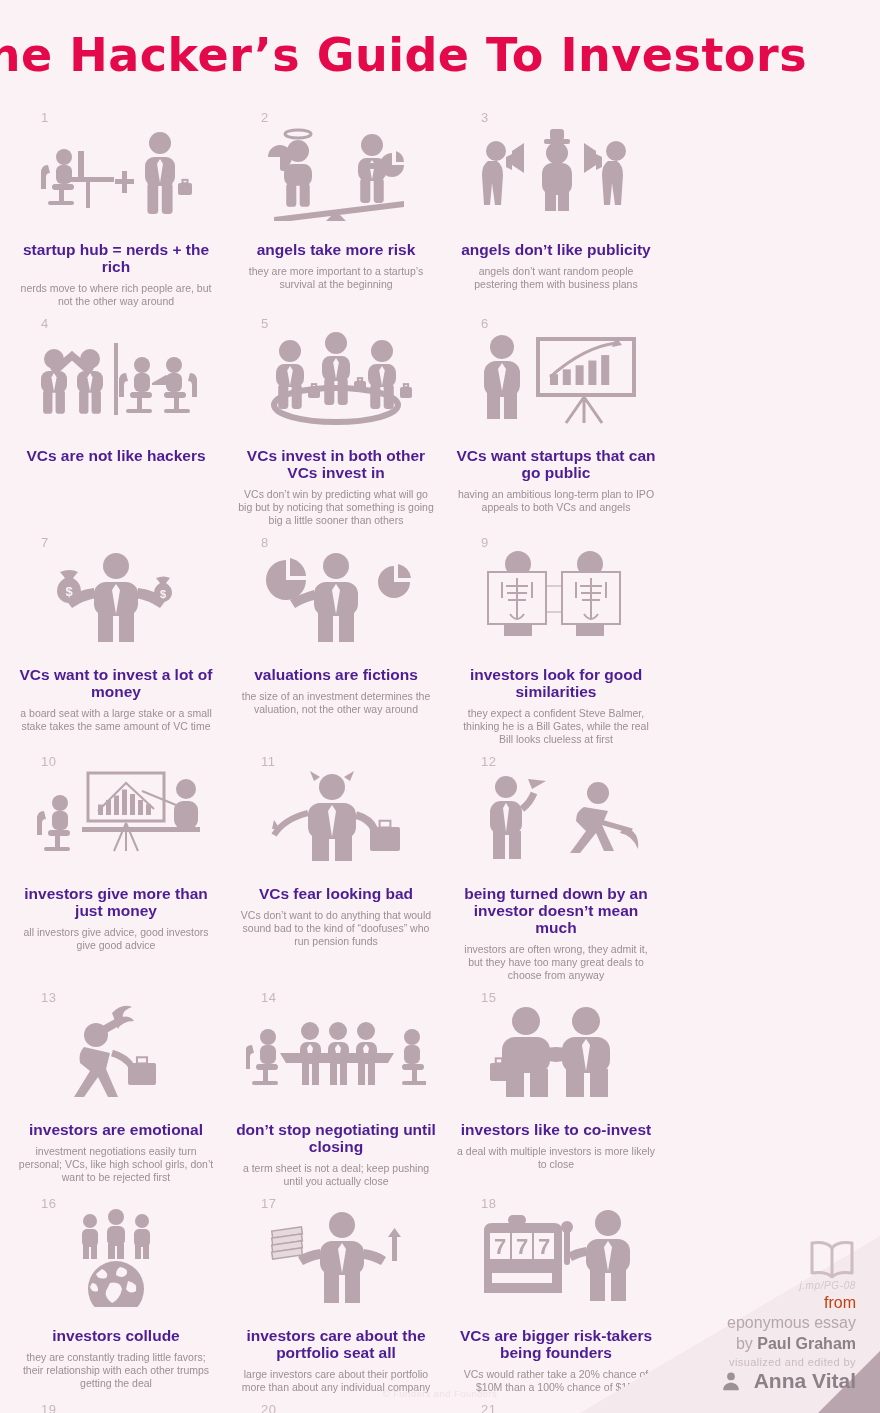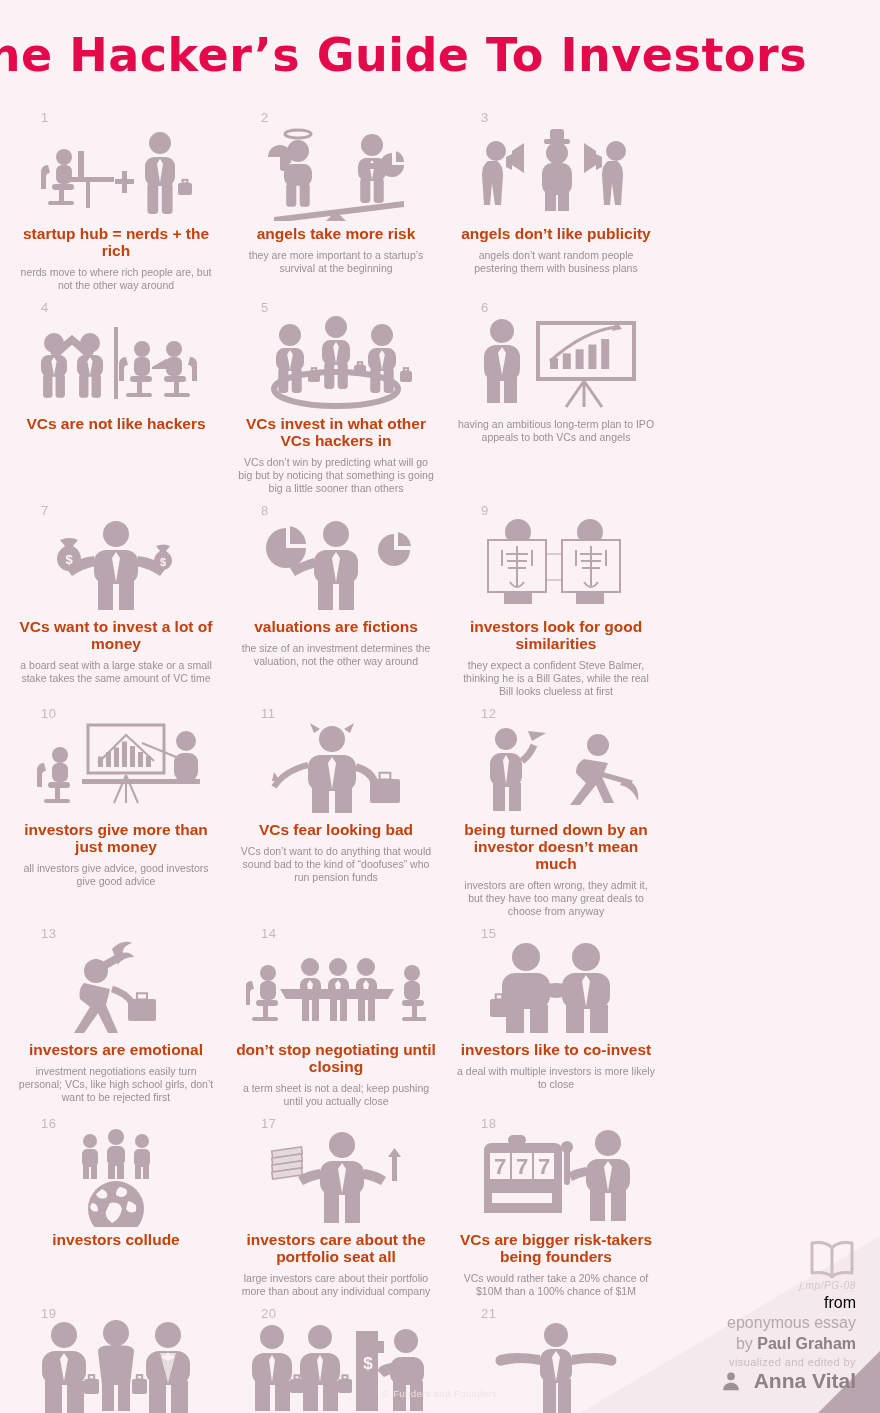--- a/index.html
+++ b/index.html
@@ -25,22 +25,22 @@
   .num{
     position:absolute;left:32px;top:0;font-size:13px;color:#c7b8bd;
     font-family:"Liberation Sans",sans-serif;font-weight:normal;letter-spacing:0.5px;
   }
   .art{
     height:105px;display:flex;align-items:flex-end;justify-content:center;
     margin-top:6px;
   }
   .art svg{display:block;}
   .headline{
-    text-align:center;color:#c2410c;font-weight:bold;font-size:15.5px;
-    line-height:17px;margin-top:4px;padding:0 4px;
+    text-align:center;color:#4c1d95;font-weight:bold;font-size:15.5px;
+    line-height:17px;margin-top:20px;padding:0 4px;
   }
   .sub{
     text-align:center;color:#9c8f94;font-size:10.5px;line-height:13px;
     margin-top:7px;padding:0 8px;
   }
 
   
   .footer{position:absolute;left:0;top:1236px;width:880px;height:177px;overflow:hidden;}
   .diag{
     position:absolute;right:0;top:0;width:0;height:0;
@@ -48,21 +48,21 @@
     border-color:transparent transparent #f4e9ec transparent;
   }
   .diag2{
     position:absolute;right:0;bottom:0;width:0;height:0;
     border-style:solid;border-width:0 0 62px 62px;
     border-color:transparent transparent #b9a5ad transparent;
   }
   .credit-block{position:absolute;right:24px;top:4px;text-align:right;width:290px;}
   .book-icon{display:block;margin-left:auto;margin-bottom:2px;}
   .shortlink{font-size:10px;color:#d6c6cb;letter-spacing:0.6px;font-style:italic;}
-  .from{font-size:16px;color:#000000;line-height:20px;margin-top:2px;}
+  .from{font-size:16px;color:#c2410c;line-height:20px;margin-top:2px;}
   .essay{font-size:16px;color:#b6a7ad;line-height:20px;}
   .byline{font-size:16px;color:#b6a7ad;line-height:22px;}
   .byline b{color:#8d8087;font-weight:bold;}
   .vis-block{position:absolute;right:24px;top:120px;text-align:right;width:290px;}
   .vis-label{font-size:11px;color:#cbbcc1;letter-spacing:0.4px;}
   .vis-name{font-size:21px;color:#8d8087;font-weight:bold;display:flex;align-items:center;justify-content:flex-end;gap:12px;margin-top:1px;}
   .copyright{
     position:absolute;left:0;bottom:14px;width:880px;text-align:center;
     font-size:9.5px;color:#efe2e6;letter-spacing:0.4px;
   }
@@ -211,21 +211,21 @@
             <rect x="111.84" y="51.14" width="4.32" height="3.08" fill="none" stroke="#b9a5ad" stroke-width="2"></rect>
             <circle cx="136" cy="24" r="11" fill="#b9a5ad"></circle>
             <rect x="122" y="37" width="28" height="22.880000000000003" rx="8.4" fill="#b9a5ad"></rect>
             <rect x="124.24" y="57.24" width="10.08" height="24.64" rx="3.36" fill="#b9a5ad"></rect>
             <rect x="137.68" y="57.24" width="10.08" height="24.64" rx="3.36" fill="#b9a5ad"></rect>
             <path d="M136 39 l2.8000000000000003 4.48 l-2.8000000000000003 14.96 l-2.8000000000000003 -14.96 Z" fill="#faf2f4"></path>
             <rect x="154" y="60" width="12" height="11" rx="2" fill="#b9a5ad"></rect>
             <rect x="157.84" y="57.14" width="4.32" height="3.08" fill="none" stroke="#b9a5ad" stroke-width="2"></rect>
           </svg>
         </div>
-        <div class="headline">VCs invest in what other VCs hackers in</div>
+        <div class="headline">VCs invest in both other VCs invest in</div>
         <div class="sub">VCs don’t win by predicting what will go big but by noticing that something is going big a little sooner than others</div>
       </div>
       <div class="cell row-h1">
         <div class="num">6</div>
         <div class="art">
           <svg width="180" height="100" viewBox="0 0 180 100">
             <circle cx="36" cy="20" r="12" fill="#b9a5ad"></circle>
             <rect x="18" y="34" width="36" height="36" rx="12" fill="#b9a5ad"></rect>
             <rect x="21" y="62" width="13" height="30" fill="#b9a5ad"></rect>
             <rect x="38" y="62" width="13" height="30" fill="#b9a5ad"></rect>
@@ -235,20 +235,21 @@
             <rect x="96.8" y="42.36" width="8" height="15.64" fill="#b9a5ad"></rect>
             <rect x="109.6" y="38.28" width="8" height="19.72" fill="#b9a5ad"></rect>
             <rect x="122.4" y="33.519999999999996" width="8" height="24.48" fill="#b9a5ad"></rect>
             <rect x="135.2" y="28.08" width="8" height="29.92" fill="#b9a5ad"></rect>
             <path d="M84 50 q34 -30 66 -34" fill="none" stroke="#b9a5ad" stroke-width="3"></path>
             <path d="M150 10 l6 8 l-10 2 Z" fill="#b9a5ad"></path>
             <rect x="70" y="66" width="100" height="4" fill="#b9a5ad"></rect>
             <path d="M118 70 L100 96 M118 70 L136 96 M118 70 L118 96" stroke="#b9a5ad" stroke-width="3" fill="none"></path>
           </svg>
         </div>
+        <div class="headline">VCs want startups that can go public</div>
         <div class="sub">having an ambitious long-term plan to IPO appeals to both VCs and angels</div>
       </div>
       <div class="cell row-h1">
         <div class="num">7</div>
         <div class="art">
           <svg width="180" height="100" viewBox="0 0 180 100">
             <circle cx="90" cy="20" r="13" fill="#b9a5ad"></circle>
             <rect x="68" y="36" width="44" height="34" rx="12" fill="#b9a5ad"></rect>
             <rect x="72" y="64" width="15" height="32" fill="#b9a5ad"></rect>
             <rect x="93" y="64" width="15" height="32" fill="#b9a5ad"></rect>
@@ -474,20 +475,21 @@
             <g fill="#faf2f4">
               <path d="M76 62 q8 4 4 9 q-8 2 -10 -4 Z"></path>
               <path d="M94 60 q10 2 6 8 q-4 4 -10 0 q0 -6 4 -8 Z"></path>
               <path d="M84 76 q10 -2 12 6 q-2 10 -10 14 q-8 -6 -6 -12 Z"></path>
               <path d="M102 74 q10 2 8 10 q-6 4 -10 -2 Z"></path>
               <path d="M66 76 q6 0 6 8 q-6 2 -8 -4 Z"></path>
             </g>
           </svg>
         </div>
         <div class="headline">investors collude</div>
+        <div class="sub">they are constantly trading little favors; their relationship with each other trumps getting the deal</div>
       </div>
       <div class="cell row-h2">
         <div class="num">17</div>
         <div class="art">
           <svg width="180" height="100" viewBox="0 0 180 100">
             <circle cx="96" cy="18" r="13" fill="#b9a5ad"></circle>
             <rect x="74" y="34" width="44" height="34" rx="12" fill="#b9a5ad"></rect>
             <rect x="78" y="64" width="15" height="32" fill="#b9a5ad"></rect>
             <rect x="99" y="64" width="15" height="32" fill="#b9a5ad"></rect>
             <path d="M96 36 l4 6 l-4 24 l-4 -24 Z" fill="#faf2f4"></path>

